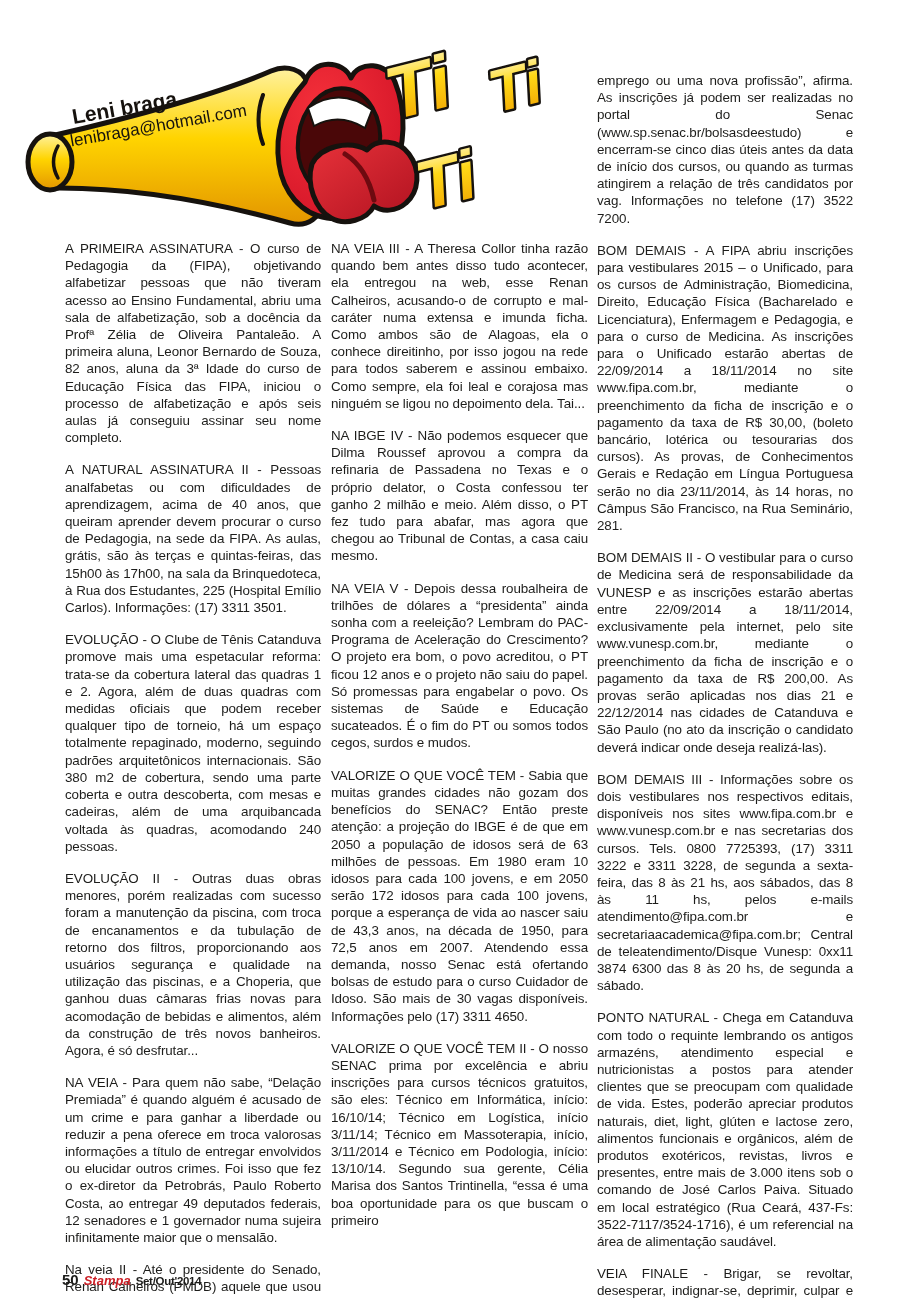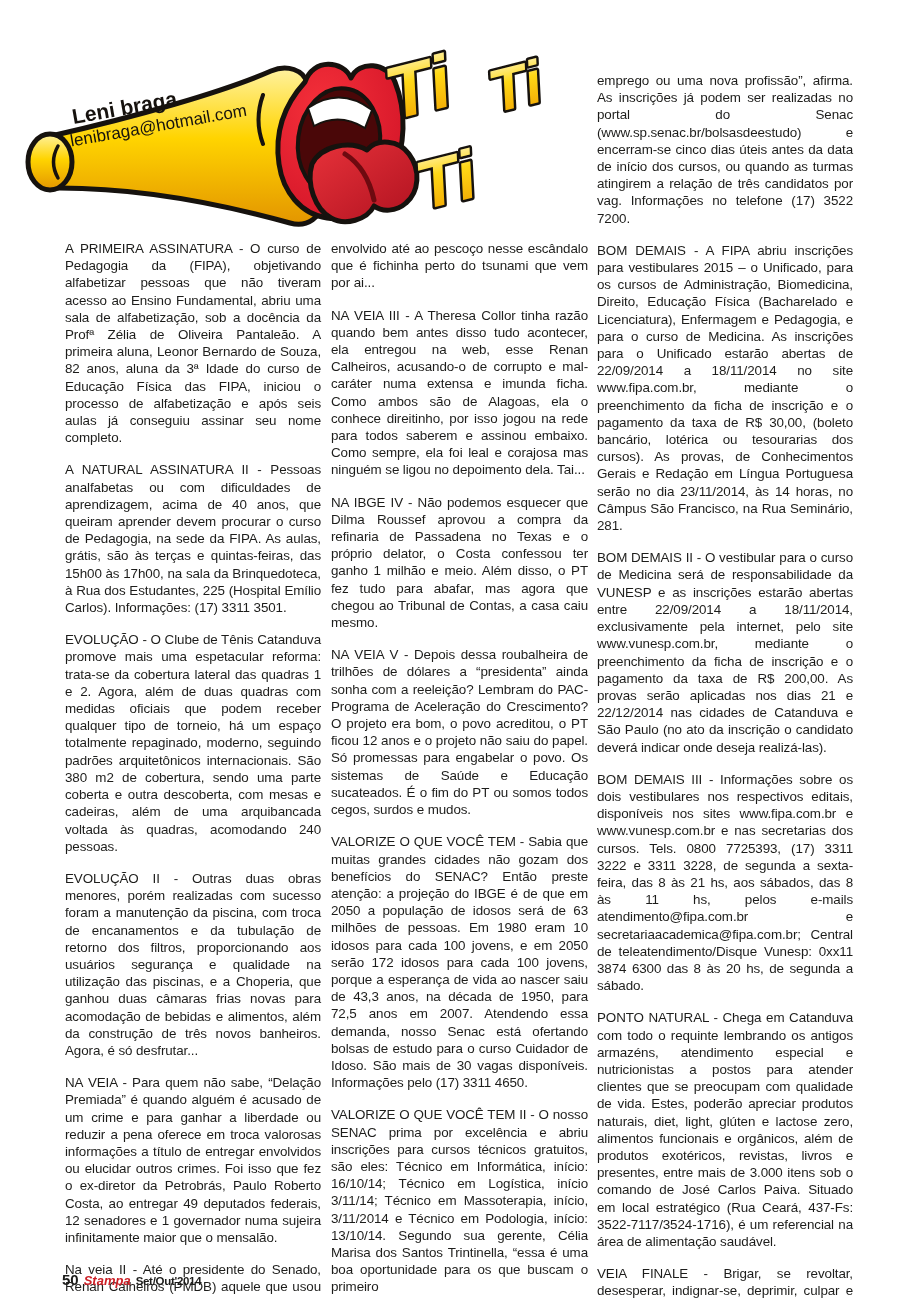--- a/index.html
+++ b/index.html
@@ -91,23 +91,22 @@
 <div id="col1" class="col">
   <p class="sec"><b>A PRIMEIRA ASSINATURA - </b><span>O curso de Pedagogia da (FIPA), objetivando alfabetizar pessoas que não tiveram acesso ao Ensino Fundamental, abriu uma sala de alfabetização, sob a docência da Profª Zélia de Oliveira Pantaleão. A primeira aluna, Leonor Bernardo de Souza, 82 anos, aluna da 3ª Idade do curso de Educação Física das FIPA, iniciou o processo de alfabetização e após seis aulas já conseguiu assinar seu nome completo.</span></p>
   <p class="sec"><b>A NATURAL ASSINATURA II - </b><span>Pessoas analfabetas ou com dificuldades de aprendizagem, acima de 40 anos, que queiram aprender devem procurar o curso de Pedagogia, na sede da FIPA. As aulas, grátis, são às terças e quintas-feiras, das 15h00 às 17h00, na sala da Brinquedoteca, à Rua dos Estudantes, 225 (Hospital Emílio Carlos). Informações: (17) 3311 3501.</span></p>
   <p class="sec"><b>EVOLUÇÃO - </b><span>O Clube de Tênis Catanduva promove mais uma espetacular reforma: trata-se da cobertura lateral das quadras 1 e 2. Agora, além de duas quadras com medidas oficiais que podem receber qualquer tipo de torneio, há um espaço totalmente repaginado, moderno, seguindo padrões arquitetônicos internacionais. São 380 m2 de cobertura, sendo uma parte coberta e outra descoberta, com mesas e cadeiras, além de uma arquibancada voltada às quadras, acomodando 240 pessoas.</span></p>
   <p class="sec"><b>EVOLUÇÃO II - </b><span>Outras duas obras menores, porém realizadas com sucesso foram a manutenção da piscina, com troca de encanamentos e da tubulação de retorno dos filtros, proporcionando aos usuários segurança e qualidade na utilização das piscinas, e a Choperia, que ganhou duas câmaras frias novas para acomodação de bebidas e alimentos, além da construção de três novos banheiros. Agora, é só desfrutar...</span></p>
   <p class="sec"><b>NA VEIA - </b><span>Para quem não sabe, “Delação Premiada” é quando alguém é acusado de um crime e para ganhar a liberdade ou reduzir a pena oferece em troca valorosas informações a título de entregar envolvidos ou elucidar outros crimes. Foi isso que fez o ex-diretor da Petrobrás, Paulo Roberto Costa, ao entregar 49 deputados federais, 12 senadores e 1 governador numa sujeira infinitamente maior que o mensalão.</span></p>
   <p class="sec"><b>Na veia II - </b><span>Até o presidente do Senado, Renan Calheiros (PMDB) aquele que usou indevidamente o avião para implantar cabelos está</span></p>
 </div>
 
 <div id="col2" class="col">
-  <p class="sec"><b></b><span>envolvido até ao pescoço nesse escândalo que é fichinha perto do tsunami que vem por ai...</span></p>
   <p class="sec"><b>NA VEIA III - </b><span>A Theresa Collor tinha razão quando bem antes disso tudo acontecer, ela entregou na web, esse Renan Calheiros, acusando-o de corrupto e mal-caráter numa extensa e imunda ficha. Como ambos são de Alagoas, ela o conhece direitinho, por isso jogou na rede para todos saberem e assinou embaixo. Como sempre, ela foi leal e corajosa mas ninguém se ligou no depoimento dela. Tai...</span></p>
-  <p class="sec"><b>NA IBGE IV - </b><span>Não podemos esquecer que Dilma Roussef aprovou a compra da refinaria de Passadena no Texas e o próprio delator, o Costa confessou ter ganho 1 milhão e meio. Além disso, o PT fez tudo para abafar, mas agora que chegou ao Tribunal de Contas, a casa caiu mesmo.</span></p>
+  <p class="sec"><b>NA IBGE IV - </b><span>Não podemos esquecer que Dilma Roussef aprovou a compra da refinaria de Passadena no Texas e o próprio delator, o Costa confessou ter ganho 2 milhão e meio. Além disso, o PT fez tudo para abafar, mas agora que chegou ao Tribunal de Contas, a casa caiu mesmo.</span></p>
   <p class="sec"><b>NA VEIA V - </b><span>Depois dessa roubalheira de trilhões de dólares a “presidenta” ainda sonha com a reeleição? Lembram do PAC-Programa de Aceleração do Crescimento? O projeto era bom, o povo acreditou, o PT ficou 12 anos e o projeto não saiu do papel. Só promessas para engabelar o povo. Os sistemas de Saúde e Educação sucateados. É o fim do PT ou somos todos cegos, surdos e mudos.</span></p>
   <p class="sec"><b>VALORIZE O QUE VOCÊ TEM - </b><span>Sabia que muitas grandes cidades não gozam dos benefícios do SENAC? Então preste atenção: a projeção do IBGE é de que em 2050 a população de idosos será de 63 milhões de pessoas. Em 1980 eram 10 idosos para cada 100 jovens, e em 2050 serão 172 idosos para cada 100 jovens, porque a esperança de vida ao nascer saiu de 43,3 anos, na década de 1950, para 72,5 anos em 2007. Atendendo essa demanda, nosso Senac está ofertando bolsas de estudo para o curso Cuidador de Idoso. São mais de 30 vagas disponíveis. Informações pelo (17) 3311 4650.</span></p>
   <p class="sec"><b>VALORIZE O QUE VOCÊ TEM II - </b><span>O nosso SENAC prima por excelência e abriu inscrições para cursos técnicos gratuitos, são eles: Técnico em Informática, início: 16/10/14; Técnico em Logística, início 3/11/14; Técnico em Massoterapia, início, 3/11/2014 e Técnico em Podologia, início: 13/10/14. Segundo sua gerente, Célia Marisa dos Santos Trintinella, “essa é uma boa oportunidade para os que buscam o primeiro</span></p>
 </div>
 
 <div id="col3" class="col">
   <p class="sec"><b></b><span>emprego ou uma nova profissão”, afirma. As inscrições já podem ser realizadas no portal do Senac (www.sp.senac.br/bolsasdeestudo) e encerram-se cinco dias úteis antes da data de início dos cursos, ou quando as turmas atingirem a relação de três candidatos por vag. Informações no telefone (17) 3522 7200.</span></p>
   <p class="sec"><b>BOM DEMAIS - </b><span>A FIPA abriu inscrições para vestibulares 2015 – o Unificado, para os cursos de Administração, Biomedicina, Direito, Educação Física (Bacharelado e Licenciatura), Enfermagem e Pedagogia, e para o curso de Medicina. As inscrições para o Unificado estarão abertas de 22/09/2014 a 18/11/2014 no site www.fipa.com.br, mediante o preenchimento da ficha de inscrição e o pagamento da taxa de R$ 30,00, (boleto bancário, lotérica ou tesourarias dos cursos). As provas, de Conhecimentos Gerais e Redação em Língua Portuguesa serão no dia 23/11/2014, às 14 horas, no Câmpus São Francisco, na Rua Seminário, 281.</span></p>
   <p class="sec"><b>BOM DEMAIS II - </b><span>O vestibular para o curso de Medicina será de responsabilidade da VUNESP e as inscrições estarão abertas entre 22/09/2014 a 18/11/2014, exclusivamente pela internet, pelo site www.vunesp.com.br, mediante o preenchimento da ficha de inscrição e o pagamento da taxa de R$ 200,00. As provas serão aplicadas nos dias 21 e 22/12/2014 nas cidades de Catanduva e São Paulo (no ato da inscrição o candidato deverá indicar onde deseja realizá-las).</span></p>
   <p class="sec"><b>BOM DEMAIS III - </b><span>Informações sobre os dois vestibulares nos respectivos editais, disponíveis nos sites www.fipa.com.br e www.vunesp.com.br e nas secretarias dos cursos. Tels. 0800 7725393, (17) 3311 3222 e 3311 3228, de segunda a sexta-feira, das 8 às 21 hs, aos sábados, das 8 às 11 hs, pelos e-mails atendimento@fipa.com.br e secretariaacademica@fipa.com.br; Central de teleatendimento/Disque Vunesp: 0xx11 3874 6300 das 8 às 20 hs, de segunda a sábado.</span></p>

